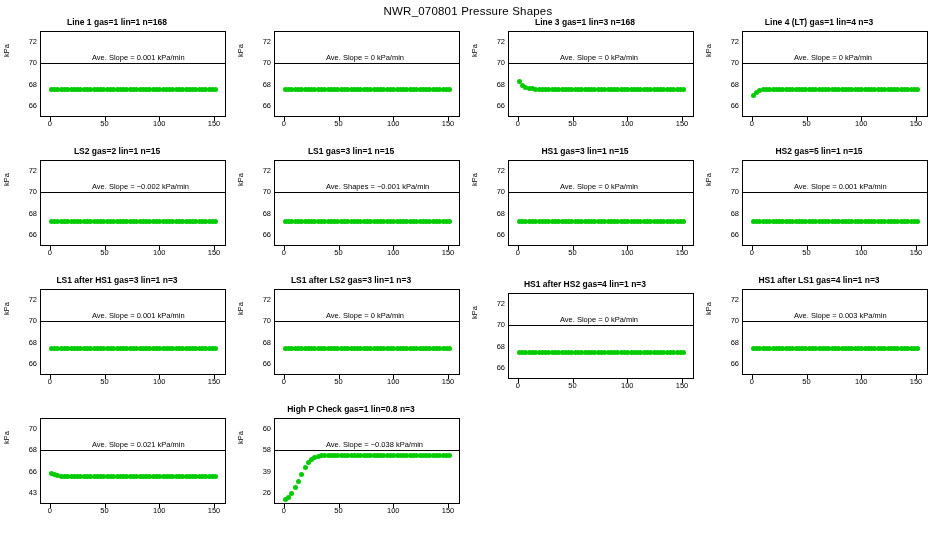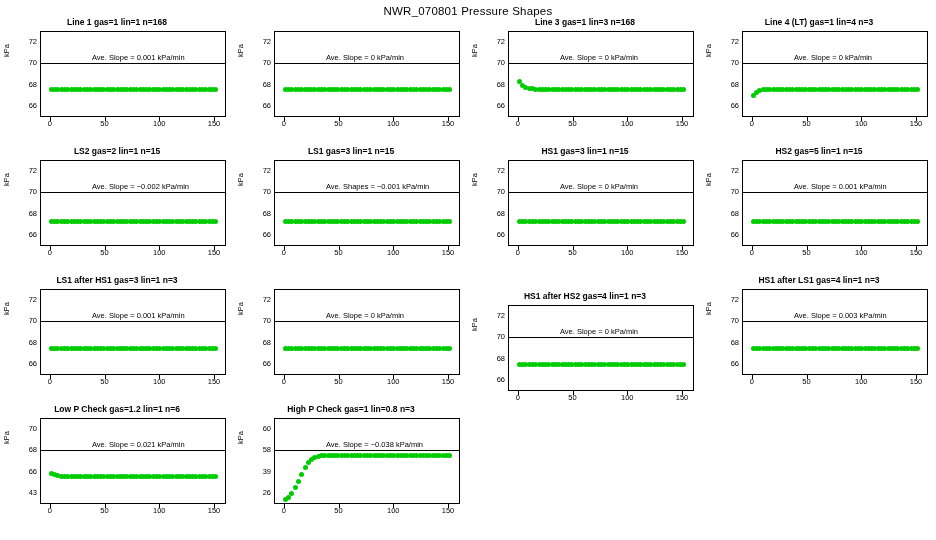--- a/index.html
+++ b/index.html
@@ -813,20 +813,21 @@
       <div class="xtickmark" style="left: 49.7619px;"></div>
       <div class="xtick" style="left: 49.7619px;">0</div>
       <div class="xtickmark" style="left: 104.524px;"></div>
       <div class="xtick" style="left: 104.524px;">50</div>
       <div class="xtickmark" style="left: 159.286px;"></div>
       <div class="xtick" style="left: 159.286px;">100</div>
       <div class="xtickmark" style="left: 214.048px;"></div>
       <div class="xtick" style="left: 214.048px;">150</div>
     </div>
     <div class="panel" style="left: 234px; top: 258px;">
+      <div class="panel-title">LS1 after LS2 gas=3 lin=1 n=3</div>
       <div class="ylabel">kPa</div>
       <div class="ytickmark" style="top: 89.25px;"></div>
       <div class="ytickmark" style="top: 67.75px;"></div>
       <div class="ytickmark" style="top: 46.25px;"></div>
       <div class="ytickmark" style="top: 24.75px;"></div>
       <div class="ytickwrap">
         <div class="ytick" style="top: 71.25px;">66</div>
         <div class="ytick" style="top: 49.75px;">68</div>
         <div class="ytick" style="top: 28.25px;">70</div>
         <div class="ytick" style="top: 6.75px;">72</div>
@@ -888,21 +889,21 @@
       <div class="slope-label" style="left: 92px; top: 36px;">Ave. Slope =  0  kPa/min</div>
       <div class="xtickmark" style="left: 49.7619px;"></div>
       <div class="xtick" style="left: 49.7619px;">0</div>
       <div class="xtickmark" style="left: 104.524px;"></div>
       <div class="xtick" style="left: 104.524px;">50</div>
       <div class="xtickmark" style="left: 159.286px;"></div>
       <div class="xtick" style="left: 159.286px;">100</div>
       <div class="xtickmark" style="left: 214.048px;"></div>
       <div class="xtick" style="left: 214.048px;">150</div>
     </div>
-    <div class="panel" style="left: 468px; top: 274px;">
+    <div class="panel" style="left: 468px; top: 262px;">
       <div class="panel-title">HS1 after HS2 gas=4 lin=1 n=3</div>
       <div class="ylabel">kPa</div>
       <div class="ytickmark" style="top: 89.25px;"></div>
       <div class="ytickmark" style="top: 67.75px;"></div>
       <div class="ytickmark" style="top: 46.25px;"></div>
       <div class="ytickmark" style="top: 24.75px;"></div>
       <div class="ytickwrap">
         <div class="ytick" style="top: 71.25px;">66</div>
         <div class="ytick" style="top: 49.75px;">68</div>
         <div class="ytick" style="top: 28.25px;">70</div>
@@ -1043,21 +1044,20 @@
       <div class="xtickmark" style="left: 49.7619px;"></div>
       <div class="xtick" style="left: 49.7619px;">0</div>
       <div class="xtickmark" style="left: 104.524px;"></div>
       <div class="xtick" style="left: 104.524px;">50</div>
       <div class="xtickmark" style="left: 159.286px;"></div>
       <div class="xtick" style="left: 159.286px;">100</div>
       <div class="xtickmark" style="left: 214.048px;"></div>
       <div class="xtick" style="left: 214.048px;">150</div>
     </div>
     <div class="panel" style="left: 0px; top: 387px;">
-      <div class="panel-title">Low P Check gas=1.2 lin=1 n=6</div>
       <div class="ylabel">kPa</div>
       <div class="ytickmark" style="top: 89.25px;"></div>
       <div class="ytickmark" style="top: 67.75px;"></div>
       <div class="ytickmark" style="top: 46.25px;"></div>
       <div class="ytickmark" style="top: 24.75px;"></div>
       <div class="ytickwrap">
         <div class="ytick" style="top: 71.25px;">43</div>
         <div class="ytick" style="top: 49.75px;">66</div>
         <div class="ytick" style="top: 28.25px;">68</div>
         <div class="ytick" style="top: 6.75px;">70</div>

